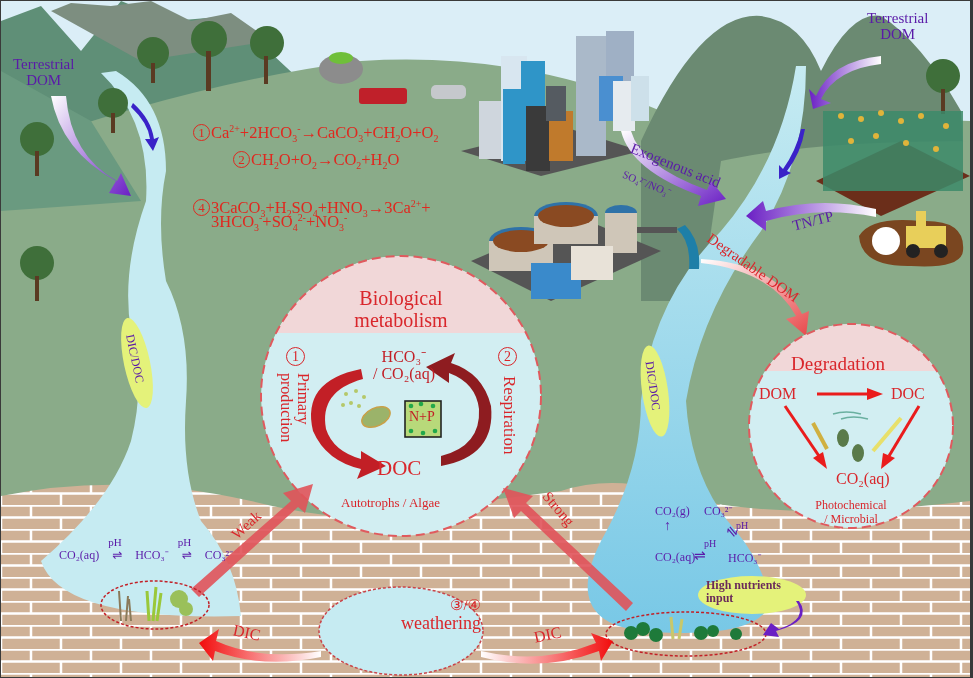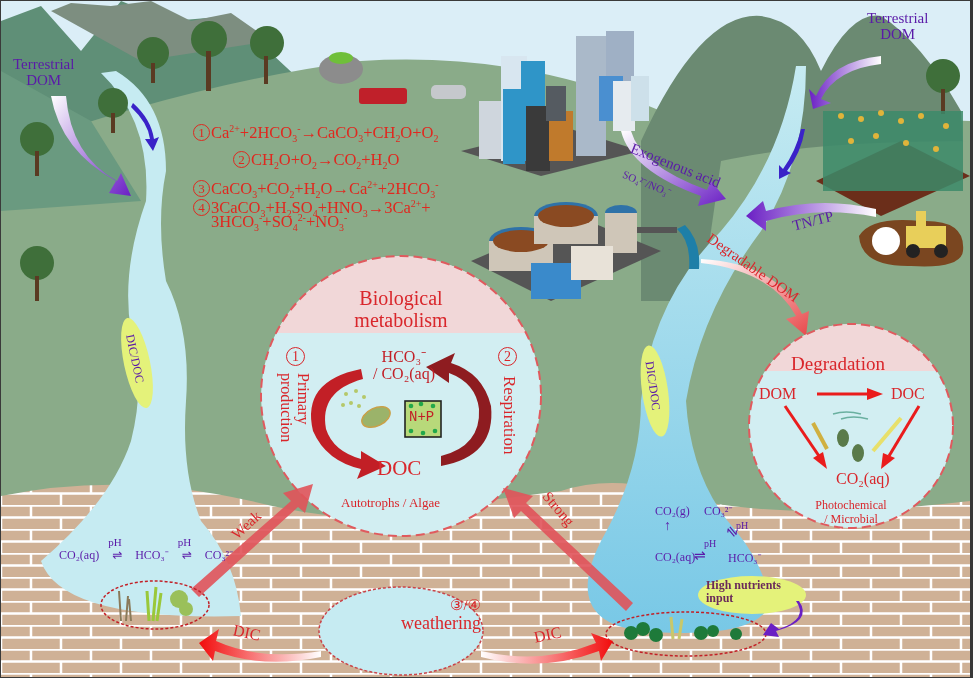--- a/index.html
+++ b/index.html
@@ -244,21 +244,20 @@
   <div>Terrestrial</div>
       <div>DOM</div>
 </div>
 <div class="lbl purple" style="left:866px;top:10px;font-size:15px;text-align:center;line-height:1.05;">
   <div>Terrestrial</div>
       <div>DOM</div>
 </div>
 
 <div class="eq" style="top:122px;"><span class="circ">1</span><span class="eqtxt">Ca<sup>2+</sup>+2HCO<sub>3</sub><sup>-</sup>→CaCO<sub>3</sub>+CH<sub>2</sub>O+O<sub>2</sub></span></div>
 <div class="eq" style="top:150px;margin-left:40px;"><span class="circ">2</span><span class="eqtxt">CH<sub>2</sub>O+O<sub>2</sub>→CO<sub>2</sub>+H<sub>2</sub>O</span></div>
-<div class="eq" style="top:178px;"><span class="circ">3</span><span class="eqtxt">CaCO<sub>3</sub>+CO<sub>2</sub>+H<sub>2</sub>O→Ca<sup>2+</sup>+2HCO<sub>3</sub><sup>-</sup></span></div>
 <div class="eq" style="top:197px;"><span class="circ">4</span><span class="eqtxt">3CaCO<sub>3</sub>+H<sub>2</sub>SO<sub>4</sub>+HNO<sub>3</sub>→3Ca<sup>2+</sup>+</span></div>
 <div class="eq" style="top:211px;left:210px;"><span class="eqcont">3HCO<sub>3</sub><sup>-</sup>+SO<sub>4</sub><sup>2-</sup>+NO<sub>3</sub><sup>-</sup></span></div>
 
 <div class="lbl purple" style="left:633px;top:140px;font-size:15px;transform:rotate(22deg);transform-origin:left top;">Exogenous acid</div>
 <div class="lbl purple" style="left:624px;top:168px;font-size:11px;transform:rotate(22deg);transform-origin:left top;">SO₄²⁻/NO₃⁻</div>
 <div class="lbl purple" style="left:790px;top:218px;font-size:15px;transform:rotate(-14deg);transform-origin:left top;">TN/TP</div>
 <div class="lbl red" style="left:712px;top:230px;font-size:15px;transform:rotate(35deg);transform-origin:left top;">Degradable DOM</div>
 
 <div class="lbl purple vert" style="left:128px;top:333px;font-size:12px;transform:rotate(-12deg);">DIC/DOC</div>
 <div class="lbl purple vert" style="left:646px;top:360px;font-size:12px;transform:rotate(-8deg);">DIC/DOC</div>
@@ -270,21 +269,21 @@
 <div class="lbl red" style="left:285px;top:346px;"><span class="circ2">1</span></div>
 <div class="lbl red" style="left:497px;top:346px;"><span class="circ2">2</span></div>
 <div class="lbl red vert" style="left:276px;top:372px;font-size:16px;line-height:1.1;">
   <span>Primary</span><br><span>production</span>
 </div>
 <div class="lbl red vert" style="left:500px;top:375px;font-size:17px;">Respiration</div>
 <div class="lbl darkred" style="left:372px;top:348px;font-size:16px;text-align:center;line-height:1.05;">
   <div>HCO₃⁻</div>
       <div>/ CO₂(aq)</div>
 </div>
-<div class="lbl darkred" style="left:408px;top:409px;font-family:Liberation Mono, monospace;font-size:14px;">N+P</div>
+<div class="lbl darkred" style="left:408px;top:409px;font-family:Liberation Serif, serif;font-size:14px;">N+P</div>
 <div class="lbl red" style="left:376px;top:457px;font-size:21px;">DOC</div>
 <div class="lbl red" style="left:340px;top:495px;font-size:13px;">Autotrophs / Algae</div>
 
 <div class="lbl red" style="left:790px;top:345px;font-size:19px;margin-top:8px;">Degradation</div>
 <div class="lbl red" style="left:758px;top:385px;font-size:16px;">DOM</div>
 <div class="lbl red" style="left:890px;top:385px;font-size:16px;">DOC</div>
 <div class="lbl red" style="left:835px;top:470px;font-size:16px;">CO₂(aq)</div>
 <div class="lbl red" style="left:800px;top:498px;width:100px;text-align:center;font-size:12px;line-height:1.15;">
   <div>Photochemical</div>
       <div>/ Microbial</div>

